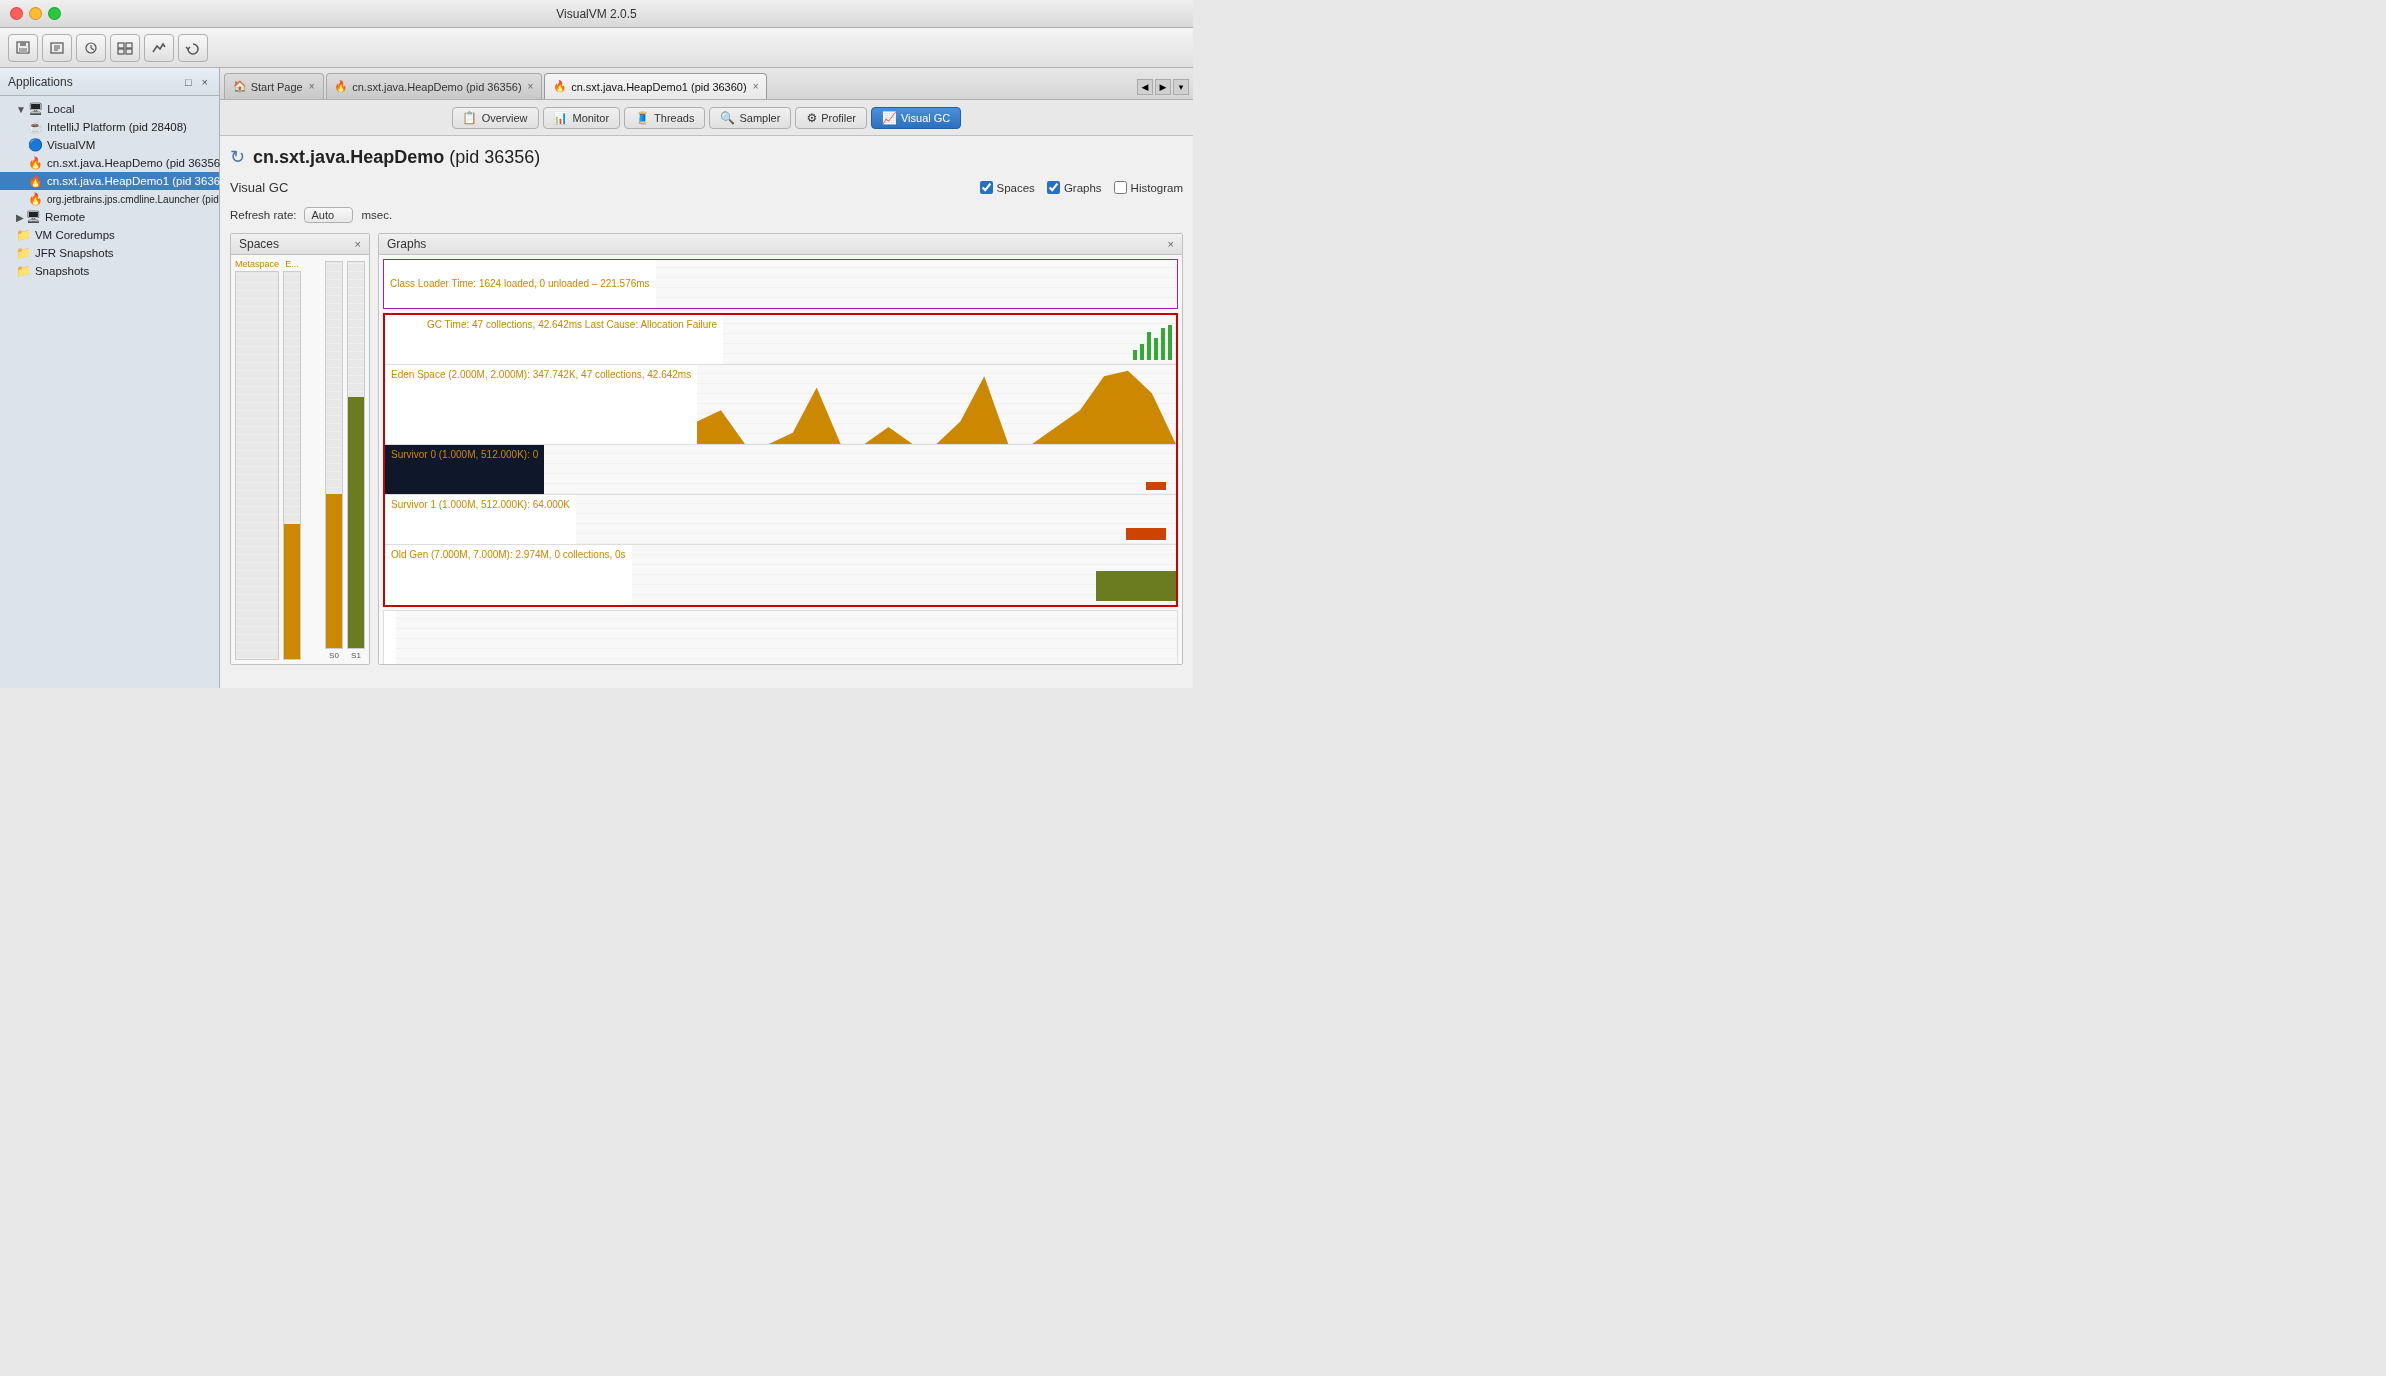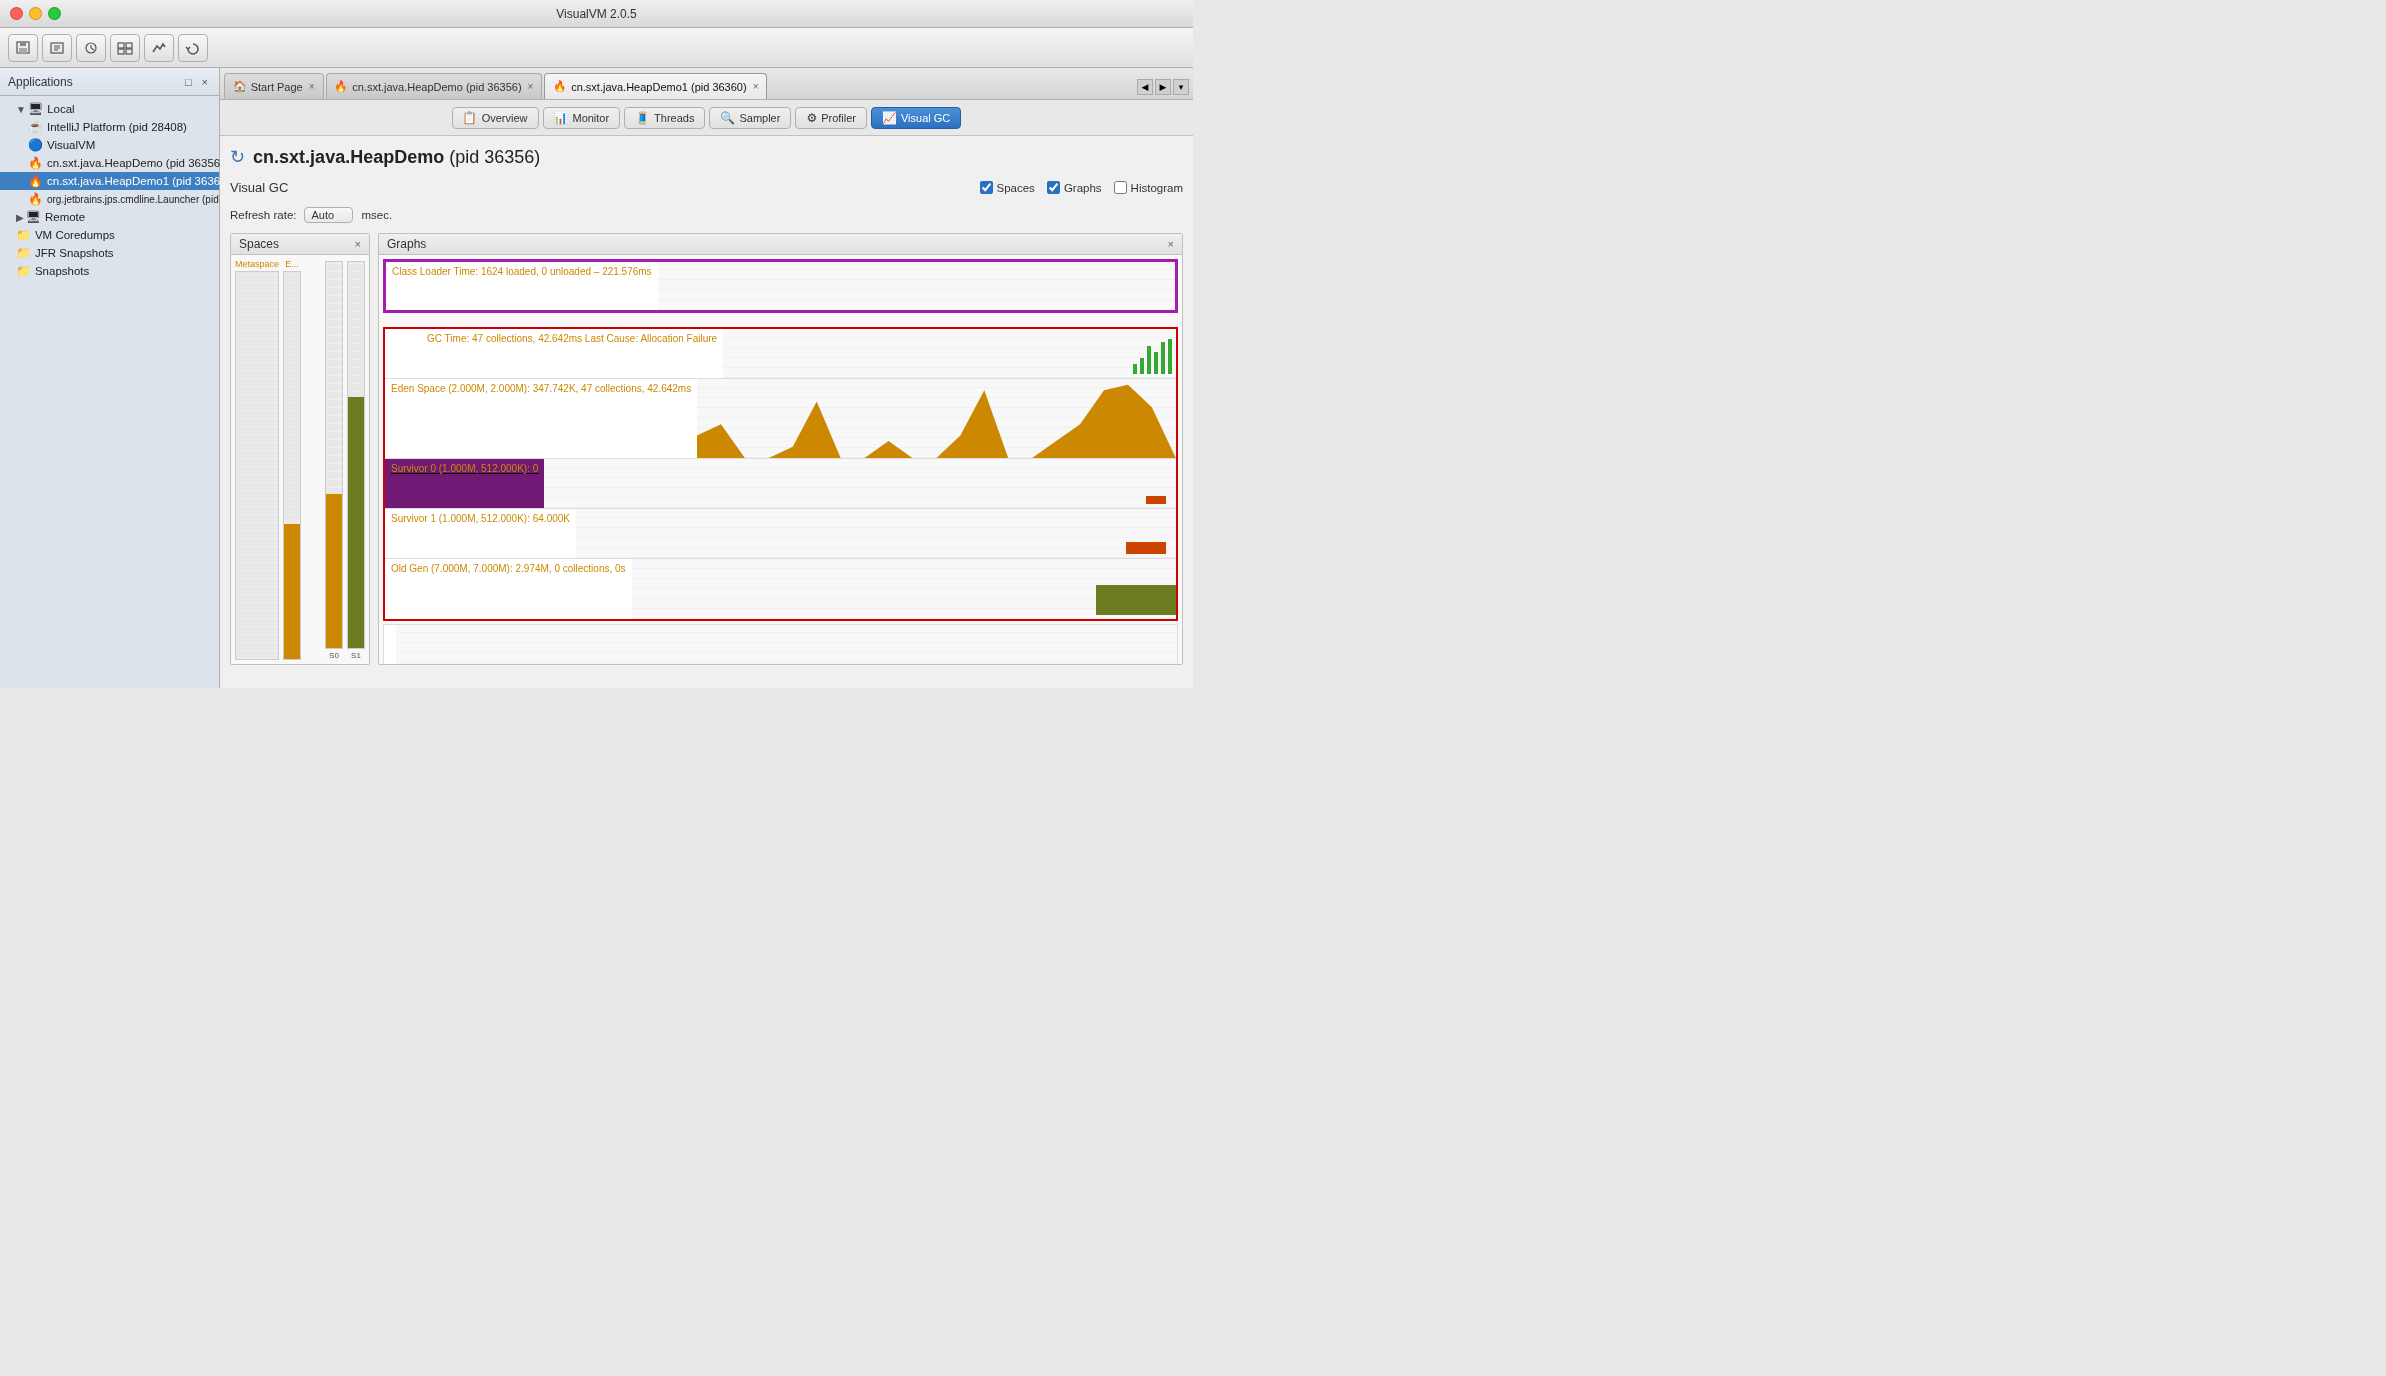--- a/index.html
+++ b/index.html
@@ -693,21 +693,21 @@
         </div>
 
         <div class="graphs-panel">
           <div class="panel-header">
             <span>Graphs</span>
             <span class="panel-close">×</span>
           </div>
           <div class="graphs-content">
 
 
-            <div class="graph-row" style="min-height:50px; display:flex; background:white; border:3px solid #a21caf; margin-bottom:14px;">
+            <div class="graph-row" style="min-height:50px; display:flex; background:white; border:1px solid #a21caf; margin-bottom:4px;align-items:center;">
               <div class="graph-info" style="padding:4px 6px; flex:0 0 auto; width:auto; max-width:50%;">
                 <div class="graph-title" style="font-size:10px; color:#cc8800;">Class Loader Time: 1624 loaded, 0 unloaded – 221.576ms</div>
               </div>
               <div class="graph-chart" style="flex:1; background: repeating-linear-gradient(0deg,#f0f0f0,#f0f0f0 1px,#f8f8f8 1px,#f8f8f8 10px); min-height:48px;">
               </div>
             </div>
 
             <div class="red-border-group" style="border:2px solid #cc0000; margin-bottom:3px;">
 
               <div style="display:flex; background:white; border-bottom:1px solid #ddd; min-height:50px;">
@@ -731,21 +731,21 @@
                   <div style="font-size:10px; color:#cc8800;">Eden Space (2.000M, 2.000M): 347.742K, 47 collections, 42.642ms</div>
                 </div>
                 <div style="flex:1; background: repeating-linear-gradient(0deg,#f0f0f0,#f0f0f0 1px,#f8f8f8 1px,#f8f8f8 10px); position:relative; min-height:78px; overflow:hidden;">
 
                   <svg width="100%" height="100%" viewBox="0 0 200 70" preserveAspectRatio="none" style="position:absolute;bottom:0;left:0;">
                     <polygon points="0,70 0,50 10,40 20,70 30,70 40,60 50,20 60,70 70,70 80,55 90,70 100,70 110,50 120,10 130,70 140,70 150,55 160,40 170,10 180,5 190,25 200,70" fill="#cc8800"></polygon>
                   </svg>
                 </div>
               </div>
 
-              <div style="display:flex; background:#701a75; border-bottom:1px solid #ddd; min-height:50px;text-decoration:underline;">
+              <div style="display:flex; background:#0f172a; border-bottom:1px solid #ddd; min-height:50px;">
                 <div style="padding:4px 6px; flex:0 0 auto; width:auto; max-width:50%;">
                   <div style="font-size:10px; color:#cc8800;">Survivor 0 (1.000M, 512.000K): 0</div>
                 </div>
                 <div style="flex:1; background: repeating-linear-gradient(0deg,#f0f0f0,#f0f0f0 1px,#f8f8f8 1px,#f8f8f8 10px); position:relative; min-height:48px;">
 
                   <div style="position:absolute; bottom:4px; right:10px; width:20px; height:8px; background:#cc4400;"></div>
                 </div>
               </div>
 
               <div style="display:flex; background:white; border-bottom:1px solid #ddd; min-height:50px;">

